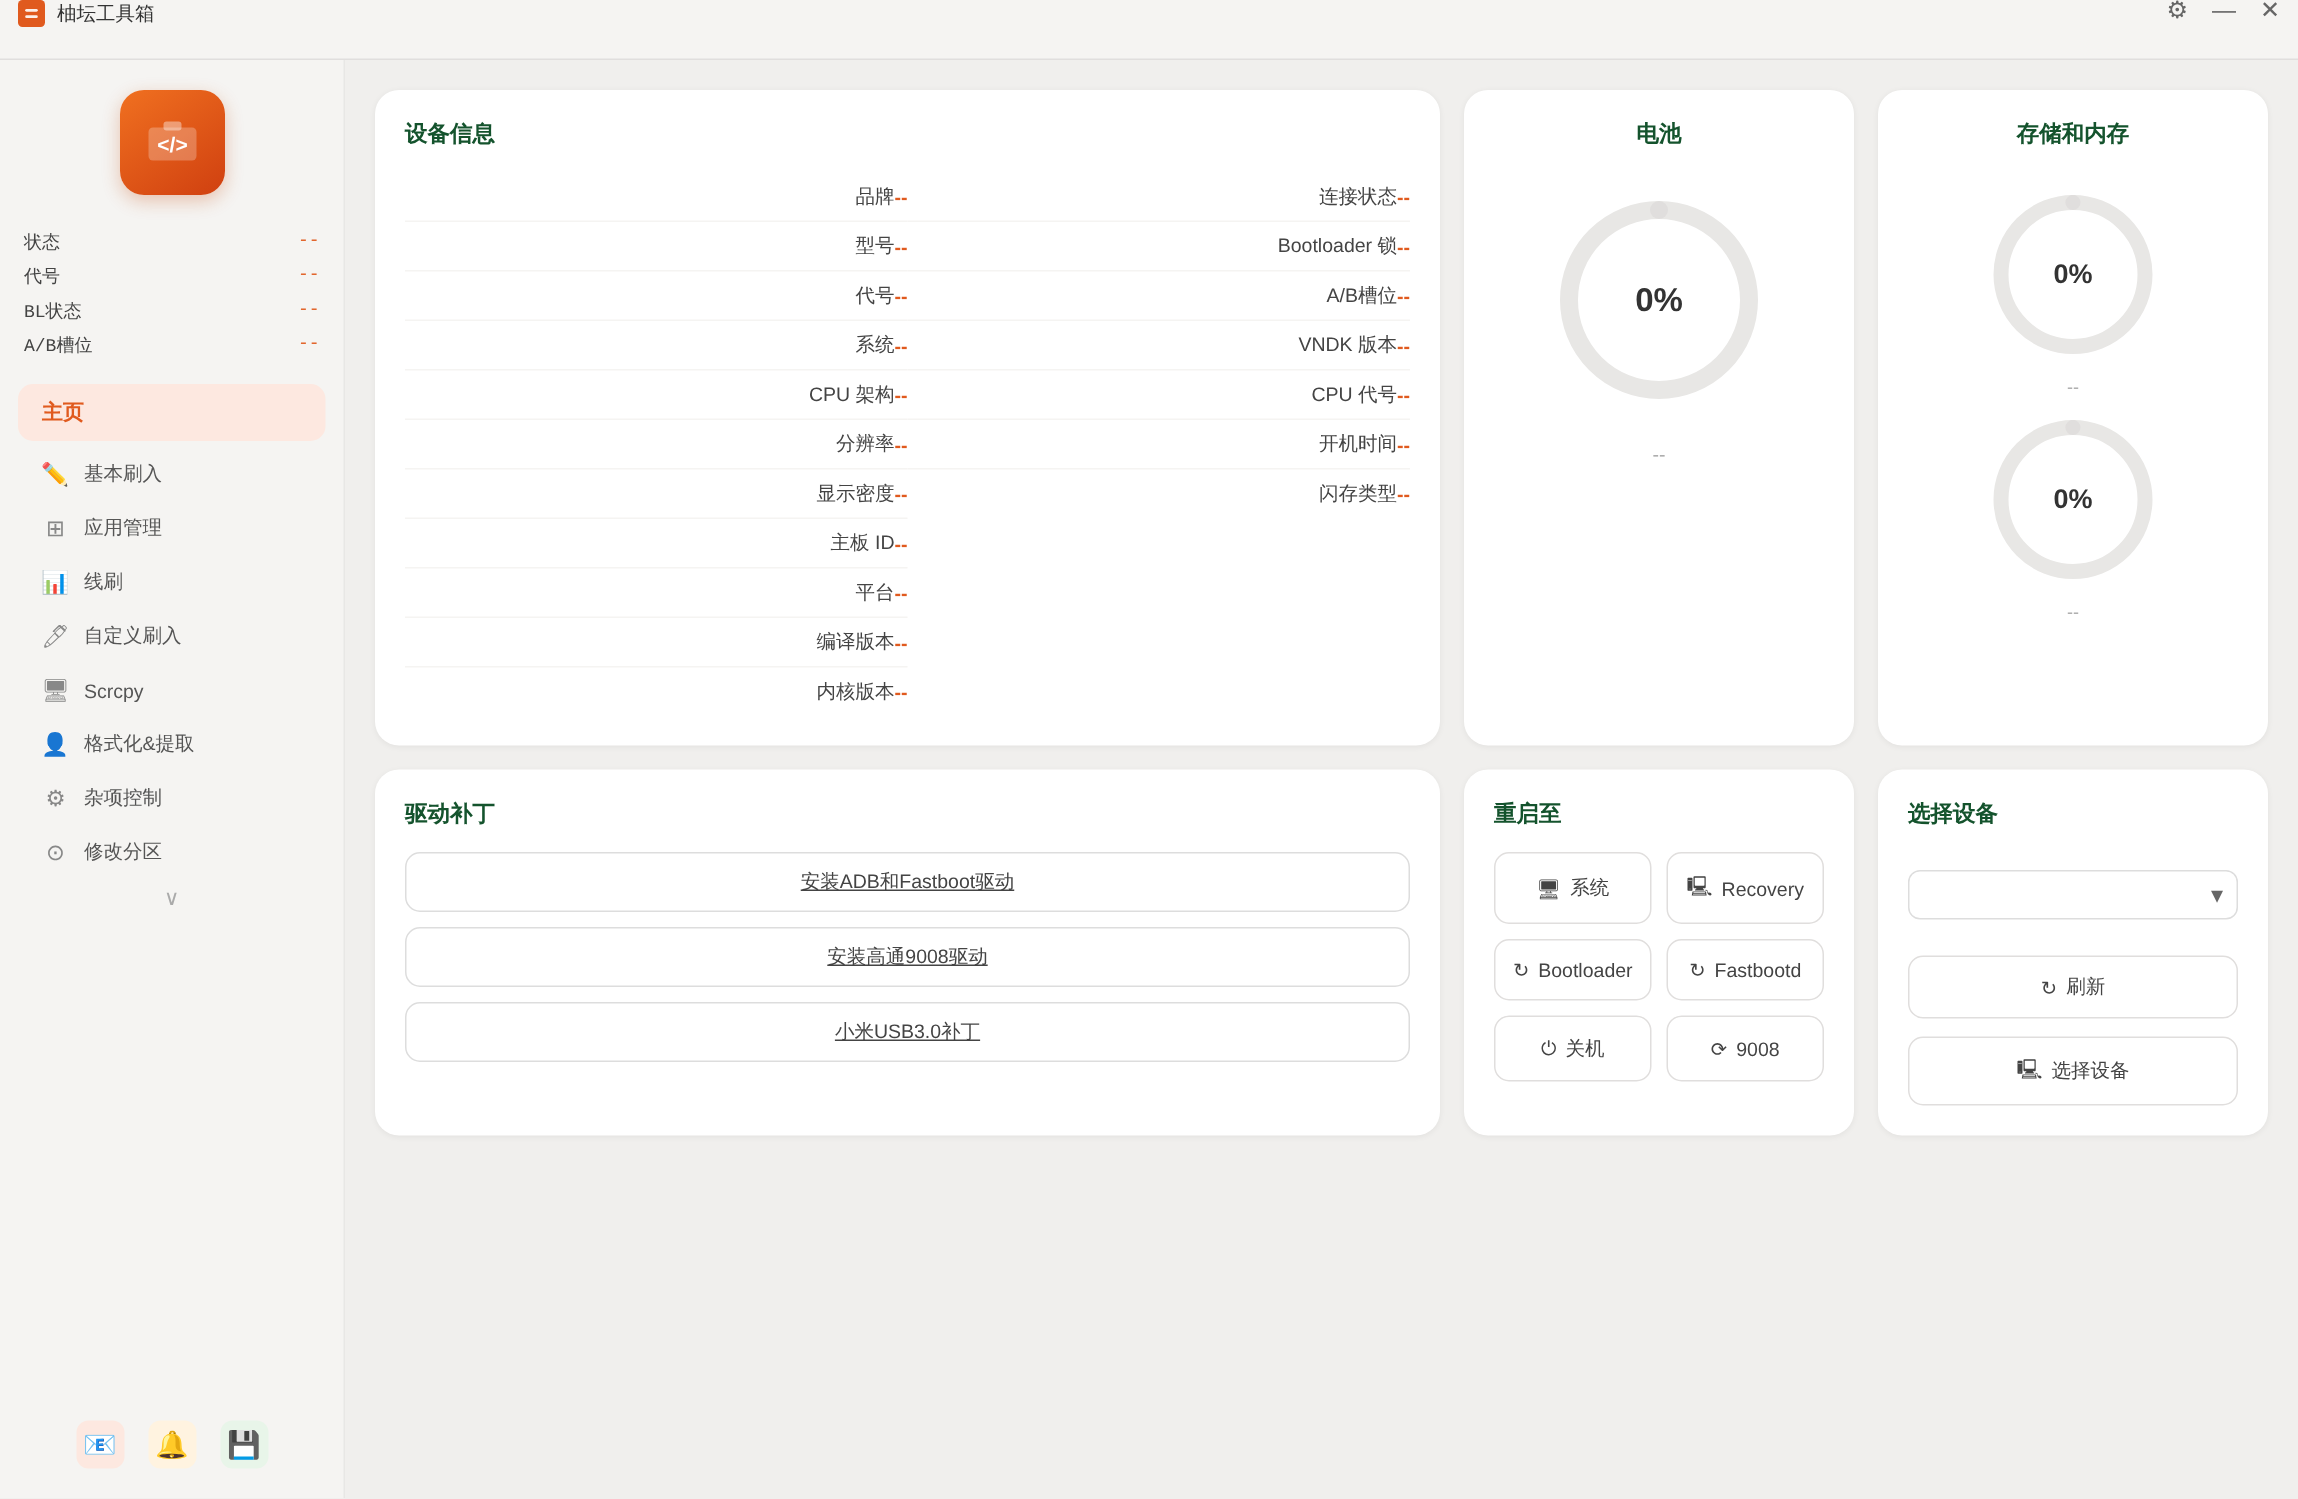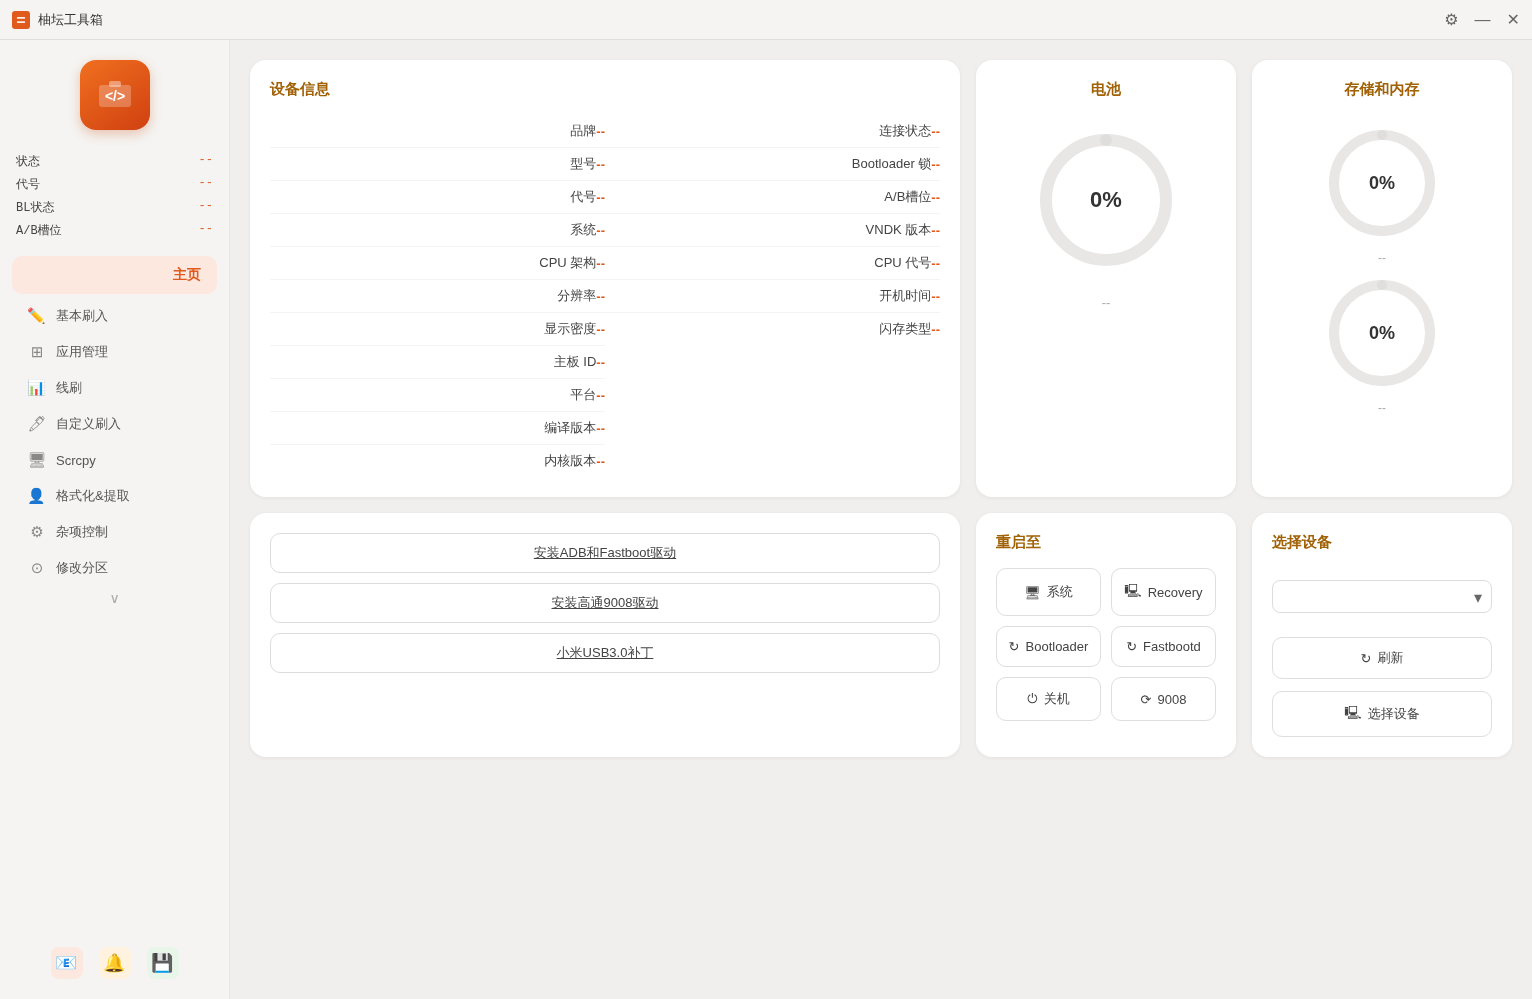--- a/index.html
+++ b/index.html
@@ -10,21 +10,21 @@
       height: 999px;
       overflow: hidden;
       display: flex;
       flex-direction: column;
     }
     
     .titlebar {
       height: 40px;
       background: #f5f4f2;
       display: flex;
-      align-items: center;
+      align-items: flex-start;
       padding: 0 12px;
       border-bottom: 1px solid #e0dedd;
       flex-shrink: 0;
     }
     .titlebar-icon {
       width: 18px;
       height: 18px;
       background: #e05a1e;
       border-radius: 3px;
       margin-right: 8px;
@@ -97,21 +97,21 @@
     }
     .nav-active {
       background: #fde8e0;
       border-radius: 10px;
       padding: 10px 16px;
       font-size: 14px;
       font-weight: 600;
       color: #e05a1e;
       margin-bottom: 4px;
       cursor: pointer;
-      text-align: right;
+      text-align: left;
     }
     .nav-item {
       display: flex;
       align-items: center;
       gap: 10px;
       padding: 9px 16px;
       font-size: 13px;
       color: #555;
       cursor: pointer;
       border-radius: 8px;
@@ -157,21 +157,21 @@
     }
     .card {
       background: #fff;
       border-radius: 16px;
       padding: 20px;
       box-shadow: 0 1px 4px rgba(0,0,0,0.06);
     }
     .card-title {
       font-size: 15px;
       font-weight: 600;
-      color: #a16207;
+      color: #14532d;
       margin-bottom: 16px;
     }
     
     .device-info-card {
       grid-column: 1;
       grid-row: 1;
     }
     .info-grid {
       display: grid;
       grid-template-columns: 1fr 1fr;
@@ -543,20 +543,21 @@
         <svg viewBox="0 0 120 120">
           <circle cx="60" cy="60" r="48" fill="none" stroke="#e8e7e5" stroke-width="10"></circle>
           <circle cx="60" cy="60" r="48" fill="none" stroke="#e0dedd" stroke-width="10" stroke-dasharray="0 301" stroke-linecap="round" transform="rotate(-90 60 60)"></circle>
         </svg>
         <div class="storage-donut-center">0%</div>
       </div>
       <div class="storage-label">--</div>
     </div>
 
     <div class="card driver-card">
+      <div class="card-title">驱动补丁</div>
       <button class="driver-btn">安装ADB和Fastboot驱动</button>
       <button class="driver-btn">安装高通9008驱动</button>
       <button class="driver-btn">小米USB3.0补丁</button>
     </div>
 
     <div class="card reboot-card">
       <div class="card-title">重启至</div>
       <div class="reboot-grid">
         <button class="reboot-btn">
           <span>🖥</span>

